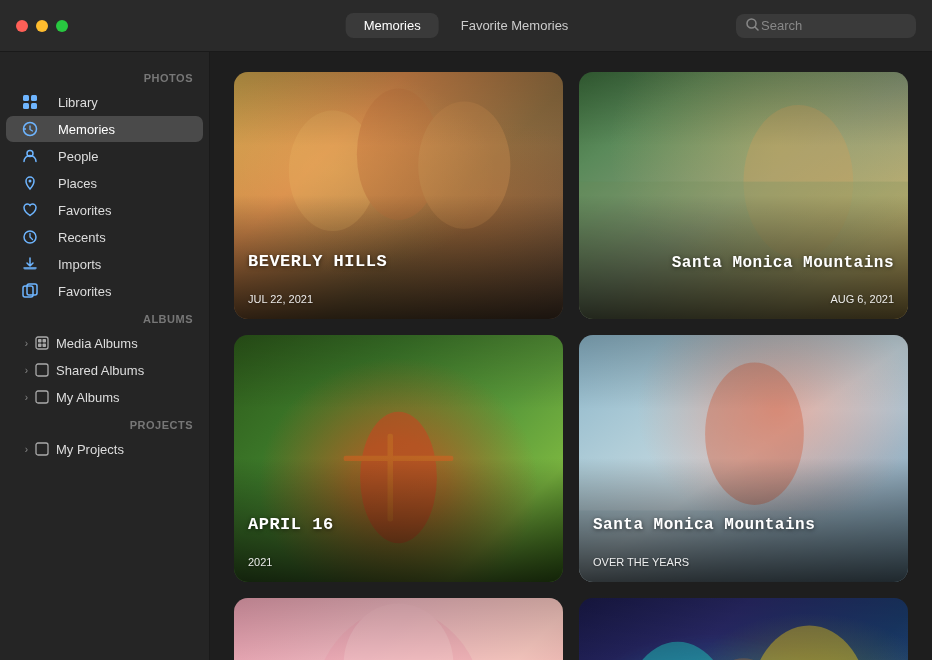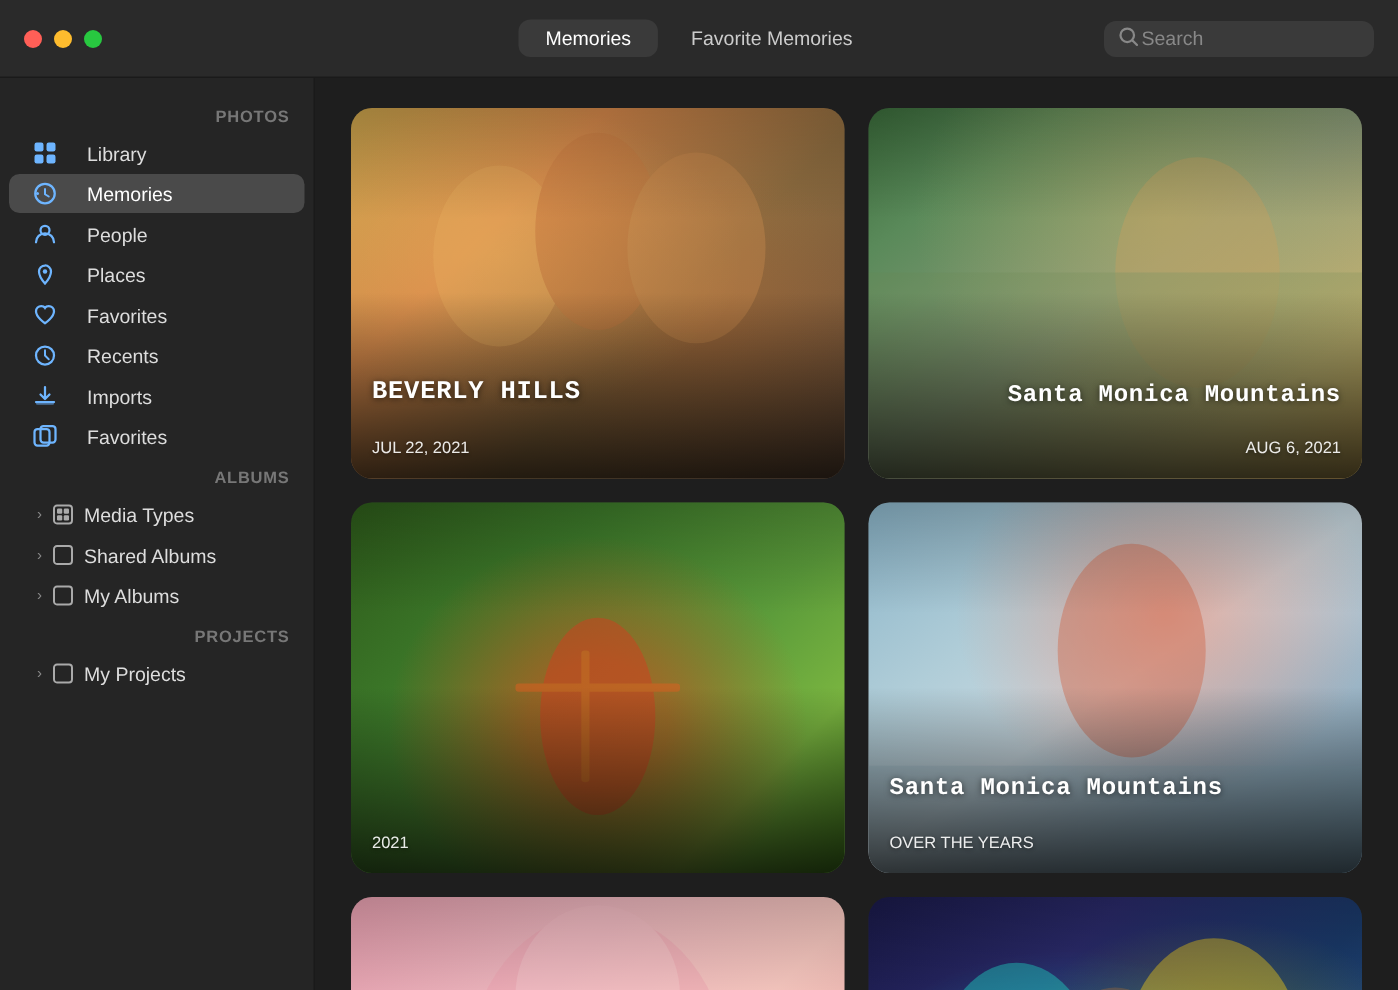--- a/index.html
+++ b/index.html
@@ -411,21 +411,21 @@
       <span class="chevron-icon">›</span>
       <span class="sidebar-icon">
         <svg width="14" height="14" viewBox="0 0 14 14" fill="none">
           <rect x="1" y="1" width="12" height="12" rx="2" stroke="#aaa" stroke-width="1.3"></rect>
           <rect x="3" y="3" width="3.5" height="3.5" rx="0.8" fill="#aaa"></rect>
           <rect x="7.5" y="3" width="3.5" height="3.5" rx="0.8" fill="#aaa"></rect>
           <rect x="3" y="7.5" width="3.5" height="3.5" rx="0.8" fill="#aaa"></rect>
           <rect x="7.5" y="7.5" width="3.5" height="3.5" rx="0.8" fill="#aaa"></rect>
         </svg>
       </span>
-      <span class="sidebar-item-label">Media Types</span>
+      <span class="sidebar-item-label">Media Albums</span>
     </div>
 
     <div class="sidebar-group">
       <span class="chevron-icon">›</span>
       <span class="sidebar-icon">
         <svg width="14" height="14" viewBox="0 0 14 14" fill="none">
           <rect x="1" y="1" width="12" height="12" rx="2" stroke="#aaa" stroke-width="1.3"></rect>
         </svg>
       </span>
       <span class="sidebar-item-label">Shared Albums</span>
@@ -488,20 +488,21 @@
 
       <div class="memory-card card-bg-3">
         <svg style="position:absolute;inset:0;width:100%;height:100%;opacity:0.5" viewBox="0 0 300 225" preserveAspectRatio="xMidYMid slice">
           <ellipse cx="150" cy="130" rx="35" ry="60" fill="#d04020"></ellipse>
           <rect x="100" y="110" width="100" height="5" fill="#e06020" rx="2"></rect>
           <rect x="140" y="90" width="5" height="80" fill="#e06020" rx="2"></rect>
         </svg>
         <div class="card-overlay-top"></div>
         <div class="card-overlay"></div>
         <div class="card-text">
+          <div class="card-title">APRIL 16</div>
           <div class="card-subtitle">2021</div>
         </div>
       </div>
 
       <div class="memory-card card-bg-4">
         <svg style="position:absolute;inset:0;width:100%;height:100%;opacity:0.4" viewBox="0 0 300 225" preserveAspectRatio="xMidYMid slice">
           <ellipse cx="160" cy="90" rx="45" ry="65" fill="#d06040"></ellipse>
           <rect x="0" y="160" width="300" height="65" fill="#8ab0c0" opacity="0.6"></rect>
         </svg>
         <div class="card-overlay-top"></div>

